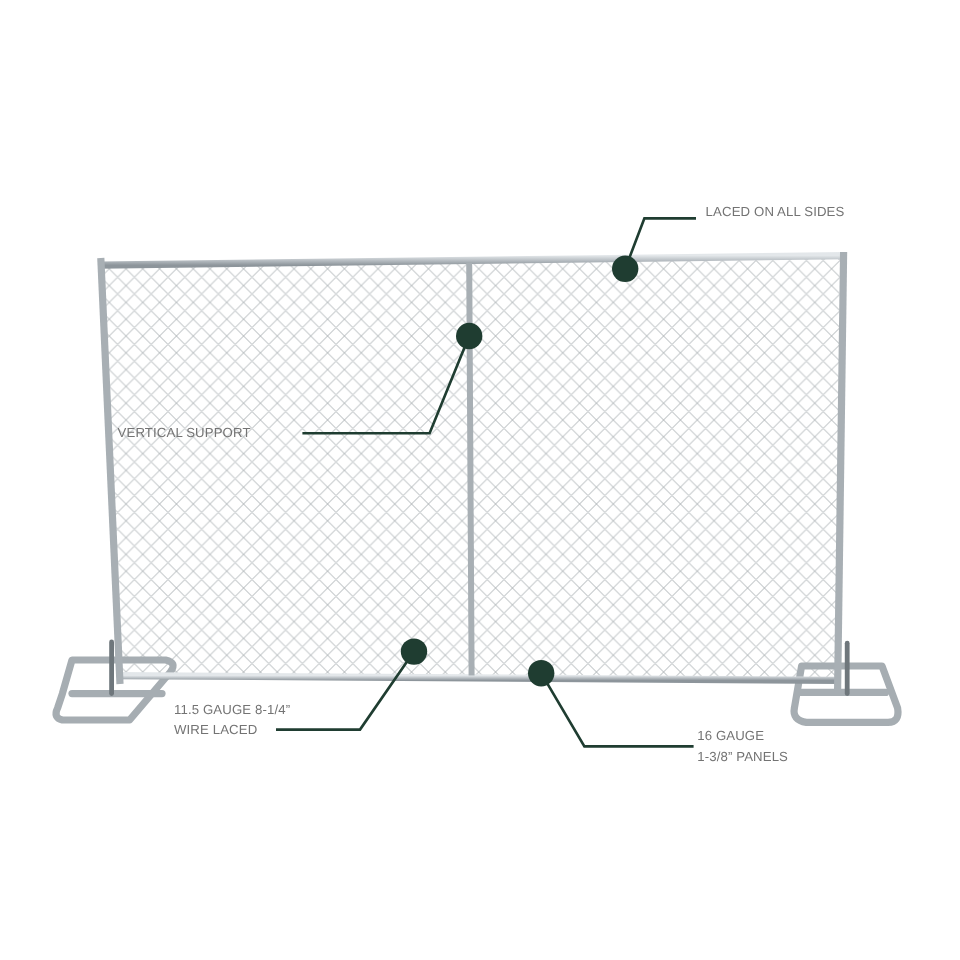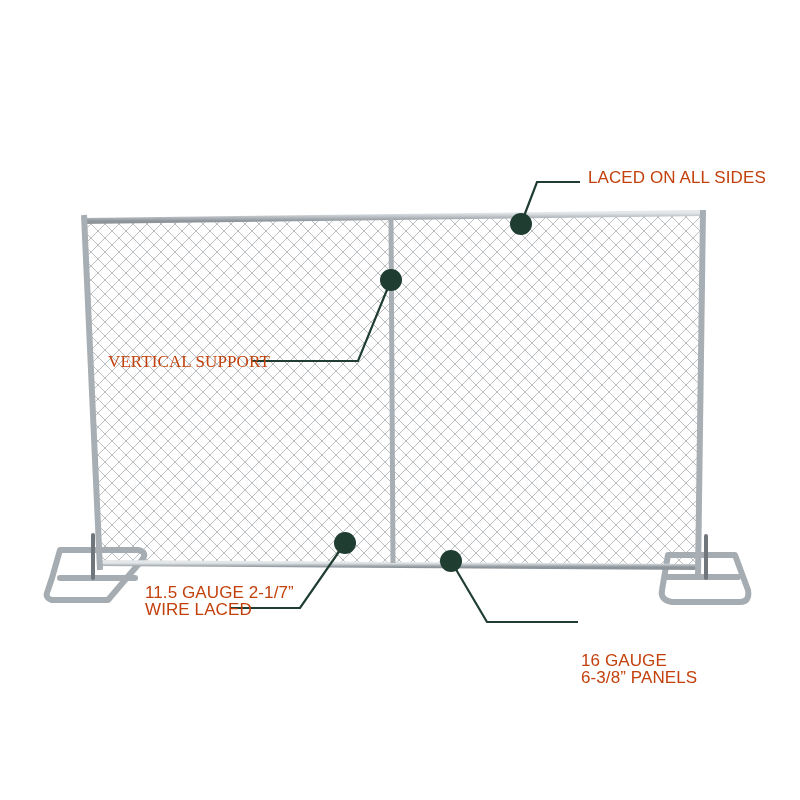--- a/index.html
+++ b/index.html
@@ -1,21 +1,21 @@
 <!DOCTYPE html>
 <html><head>
 <meta charset="utf-8">
 <style>
   html, body { margin: 0; padding: 0; background: #ffffff; }
   body { width: 800px; height: 800px; position: relative; overflow: hidden; font-family: "Liberation Sans", "DejaVu Sans", sans-serif; }
   #stage { position: absolute; left: 0; top: 0; width: 800px; height: 800px; }
   .label {
     position: absolute;
-    color: #c2410c;
-    font-size: 17px;
+    color: #737373;
+    font-size: 11px;
     line-height: 17px;
     letter-spacing: 0.1px;
     white-space: nowrap;
     font-family: "Liberation Sans", "DejaVu Sans", sans-serif;
   }
   .label span { display: block; }
 </style>
 </head>
 <body>
 
@@ -74,26 +74,26 @@
       <circle cx="391" cy="280" r="11"></circle>
       <circle cx="345" cy="543" r="11"></circle>
       <circle cx="451" cy="561" r="11"></circle>
     </g>
   </svg>
 
   <div class="label" style="left:588px; top:169px;">
     <span>LACED ON ALL SIDES</span>
   </div>
 
-  <div class="label" style="left:108px; top:353px;font-family:Liberation Serif, serif;">
+  <div class="label" style="left:98px; top:353px;">
     <span>VERTICAL SUPPORT</span>
   </div>
 
   <div class="label" style="left:145px; top:584px;">
-    <span>11.5 GAUGE 2-1/7”</span>
+    <span>11.5 GAUGE 8-1/4”</span>
     <span>WIRE LACED</span>
   </div>
 
-  <div class="label" style="left:581px; top:606px;margin-top:46px;">
+  <div class="label" style="left:581px; top:606px;">
     <span>16 GAUGE</span>
-    <span>6-3/8” PANELS</span>
+    <span>1-3/8” PANELS</span>
   </div>
 </div>
 
 </body></html>

